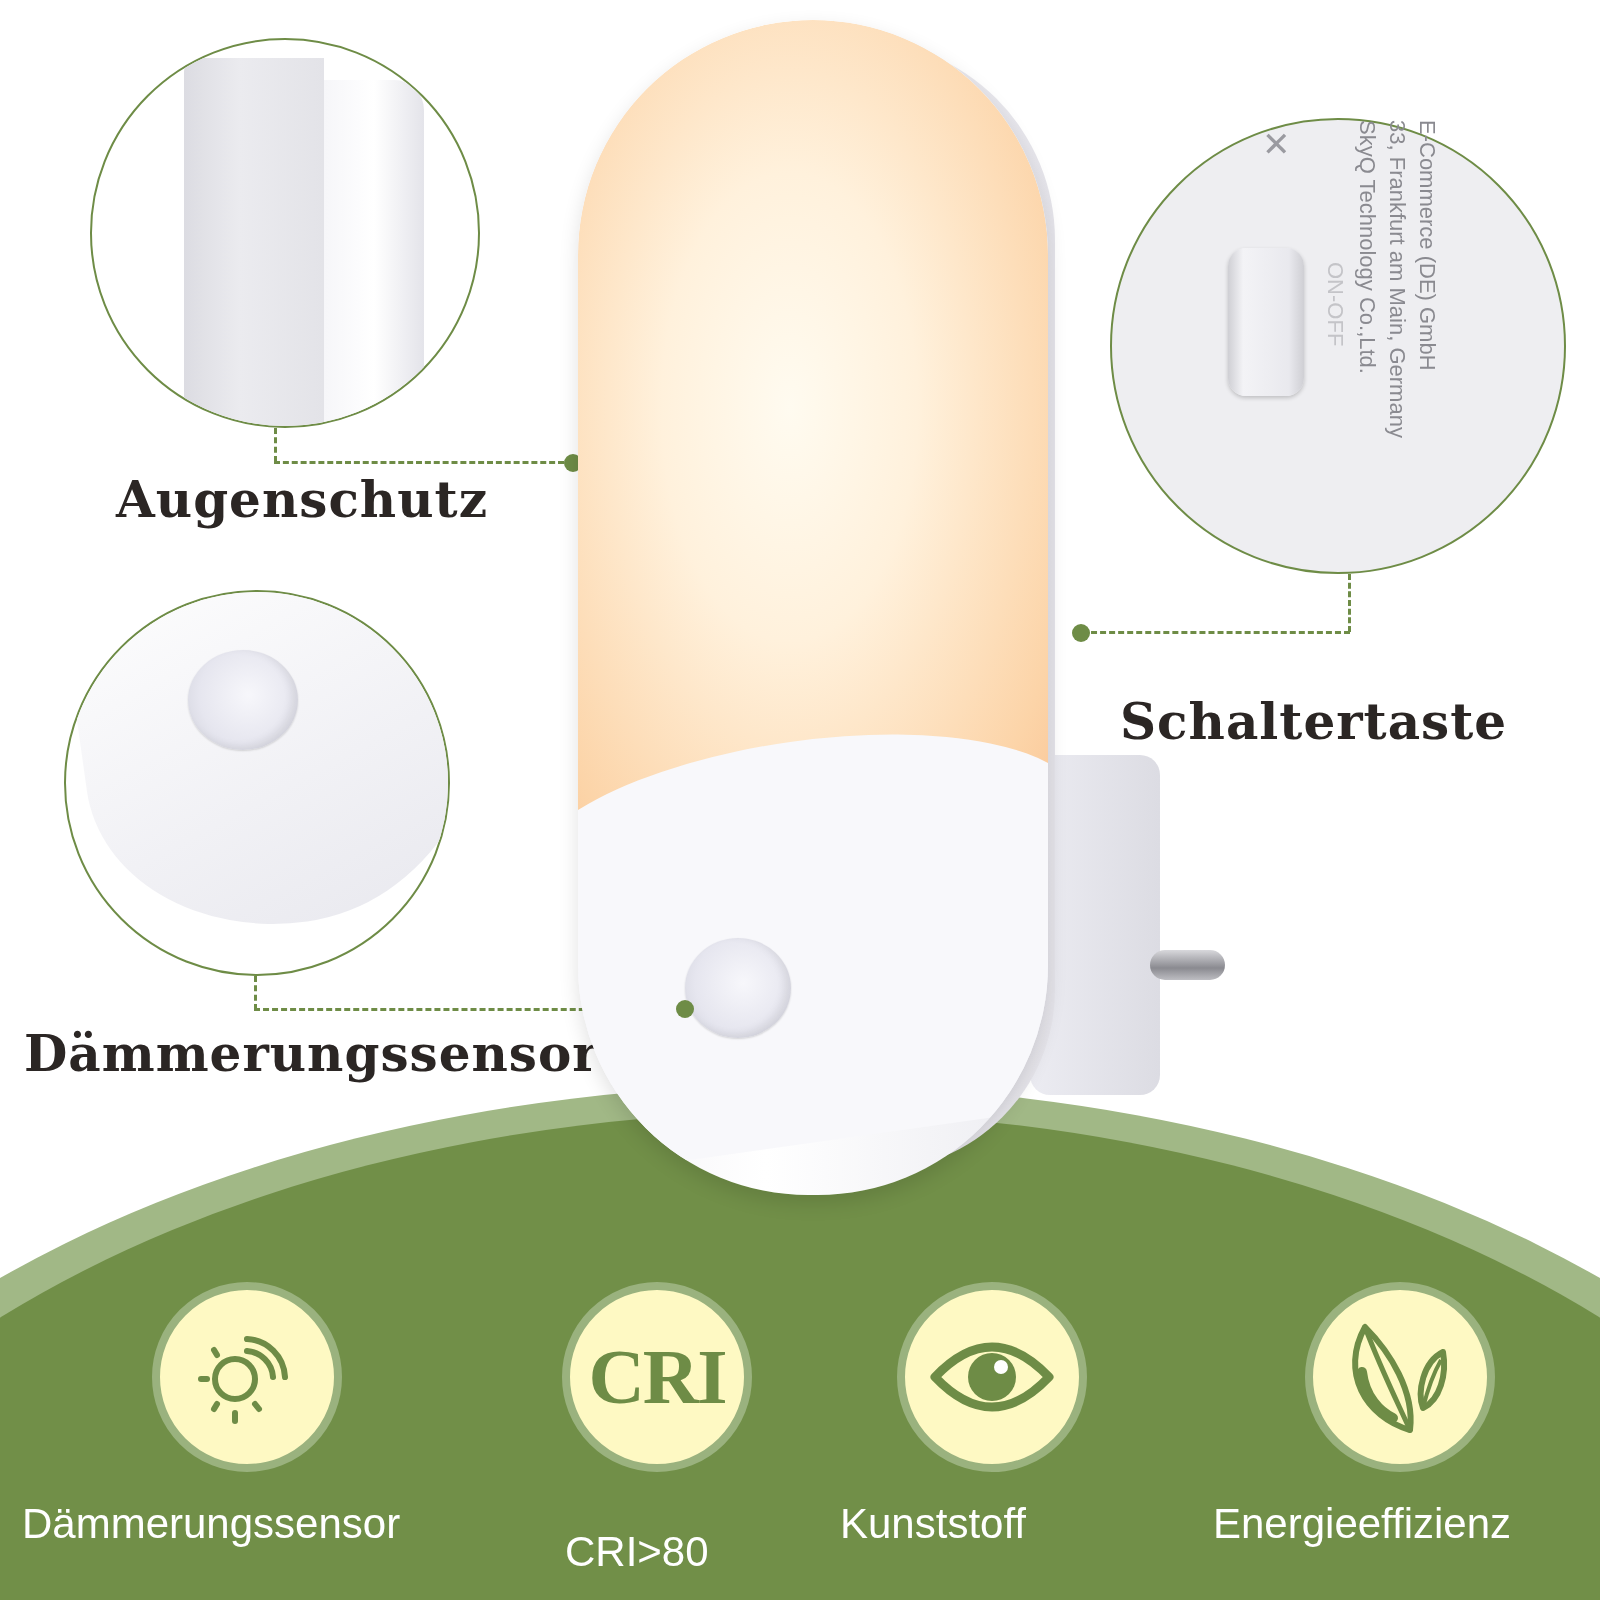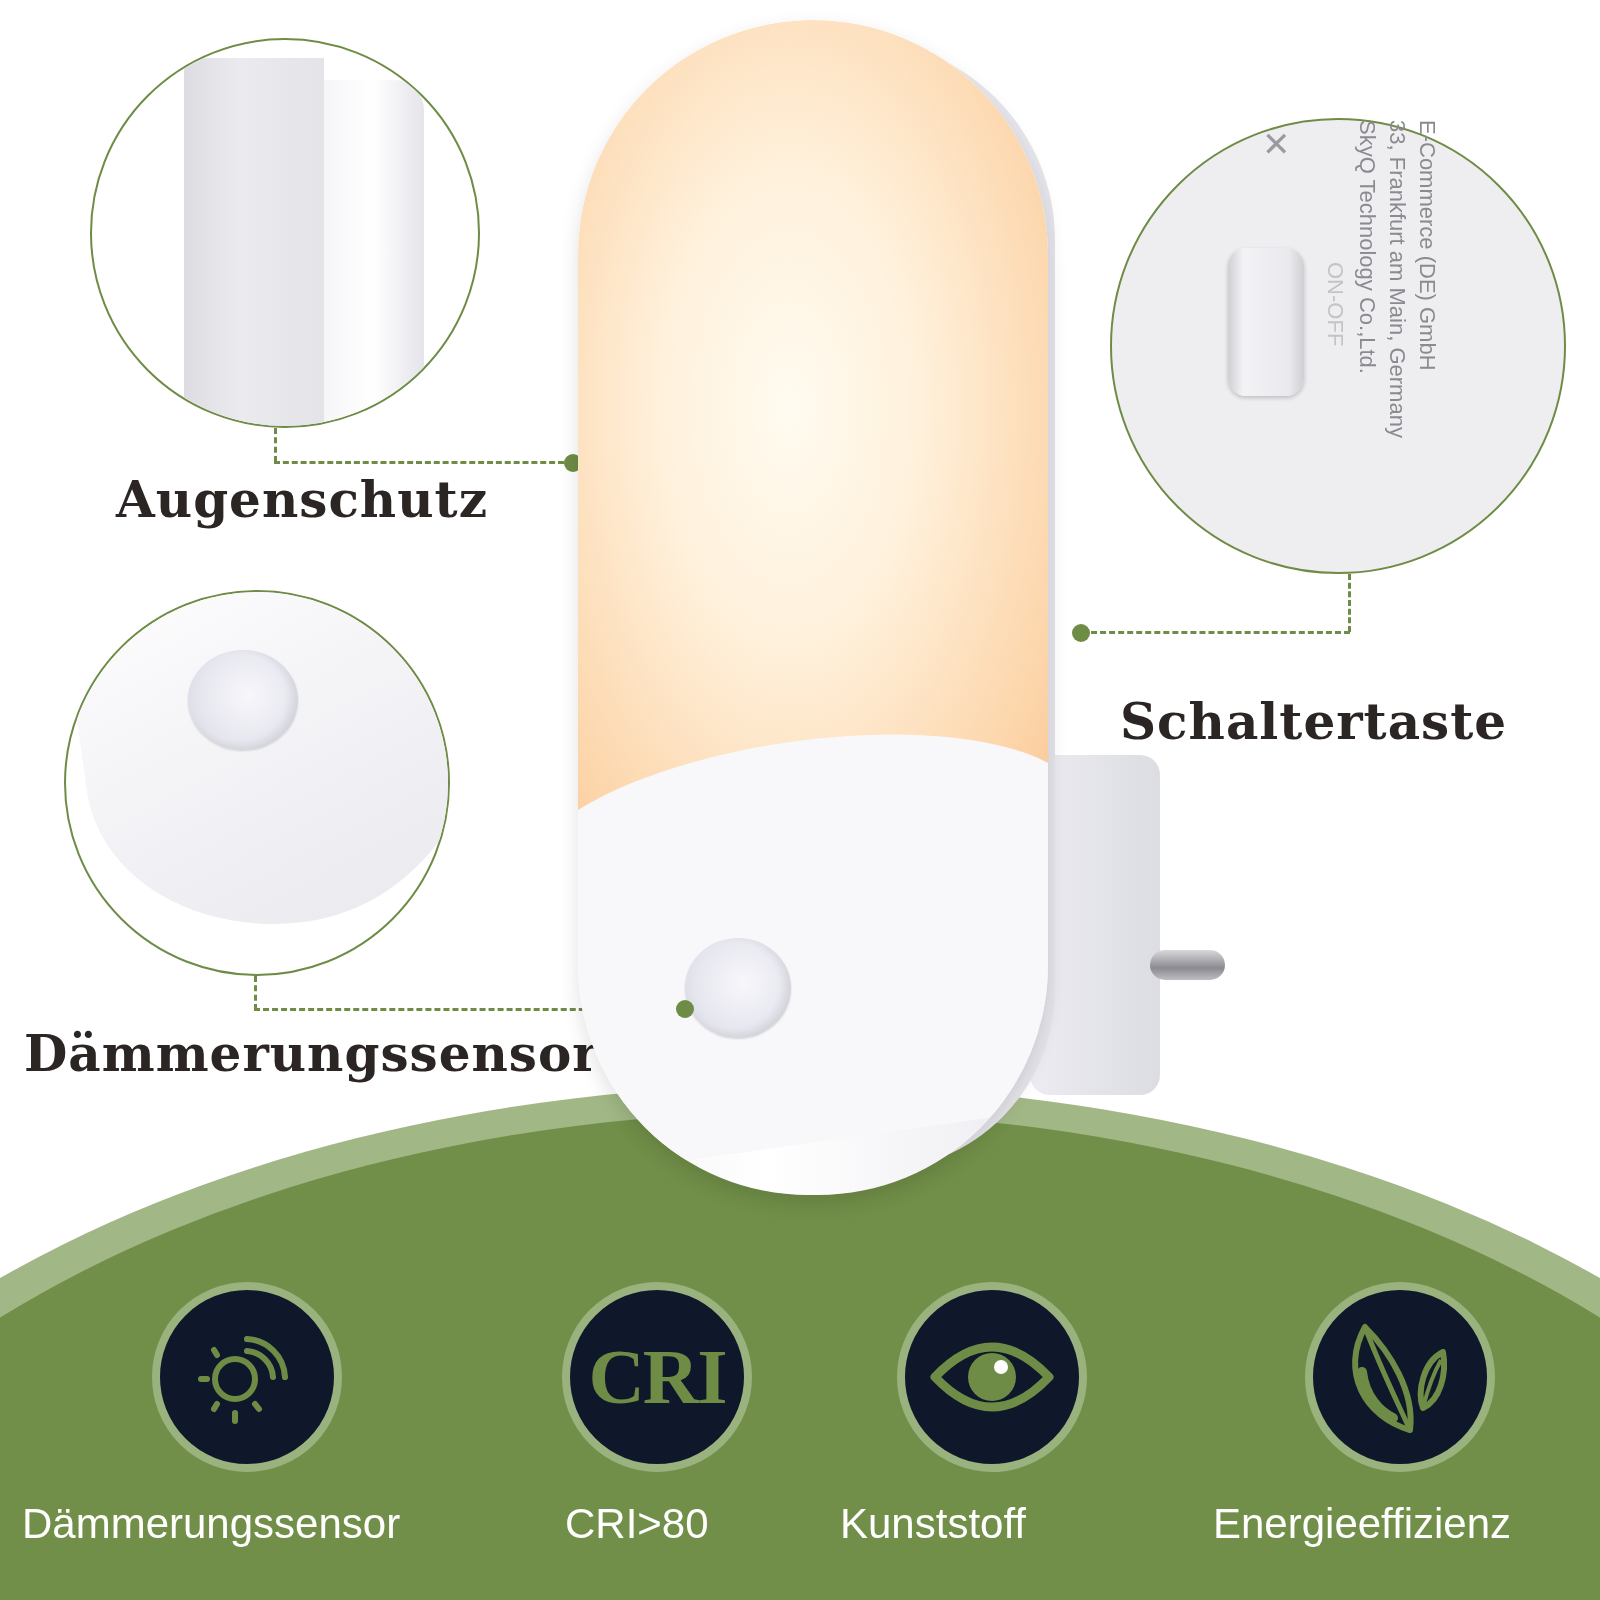--- a/index.html
+++ b/index.html
@@ -27,21 +27,21 @@
   .lamp-wave { position:absolute; left:-40px; top:720px; width:560px; height:400px; background:#f8f8fb; border-radius:50% 50% 0 0 / 25% 25% 0 0; transform:rotate(-8deg); }
   .plug-block { position:absolute; left:1030px; top:755px; width:130px; height:340px; border-radius:20px; background:linear-gradient(90deg,#ececf2,#dcdce3); }
   .plug-pin { position:absolute; left:1150px; top:950px; width:75px; height:30px; border-radius:15px; background:linear-gradient(180deg,#d8d8dc,#8a8a90 60%,#bdbdc2); }
   .sensor { position:absolute; border-radius:50%; background:radial-gradient(circle at 55% 45%, #f7f7fb 0%, #e6e6ef 60%, #cfd0da 100%); box-shadow:inset -6px -3px 8px rgba(0,0,0,0.08), 0 1px 2px rgba(0,0,0,0.15); }
 
   
   .switch-text { position:absolute; font-family:"Liberation Sans", sans-serif; color:#8a8a90; font-size:22px; transform-origin:left top; transform:rotate(90deg); white-space:nowrap; }
   .switch-btn { position:absolute; left:1228px; top:248px; width:76px; height:148px; border-radius:18px; background:linear-gradient(90deg,#cfcfd4,#f3f3f6 20%,#e9e9ee 80%,#cfcfd4); box-shadow:0 2px 4px rgba(0,0,0,0.2); }
 
   
-  .feature { position:absolute; top:1282px; width:190px; height:190px; border-radius:50%; background:#0f172a; border:8px solid #9ab27e; box-sizing:border-box; display:flex; align-items:center; justify-content:center; }
+  .feature { position:absolute; top:1282px; width:190px; height:190px; border-radius:50%; background:#fef9c3; border:8px solid #9ab27e; box-sizing:border-box; display:flex; align-items:center; justify-content:center; }
   .feature-label { position:absolute; top:1500px; color:#ffffff; font-size:42px; font-family:"Liberation Sans", sans-serif; white-space:nowrap; text-align:center; }
   .cri-text { font-family:"Liberation Serif", serif; font-weight:bold; font-size:78px; color:#6e8c46; letter-spacing:-2px; }
 </style>
 </head>
 <body>
 
 <div class="dome-outer"></div>
 <div class="dome-inner"></div>
 
 <div class="zoom-circle" style="left:90px; top:38px; width:390px; height:390px;">
@@ -110,15 +110,15 @@
   <svg width="130" height="130" viewBox="0 0 130 130">
     <path d="M30 15 C5 60 30 105 75 118 C80 80 55 40 30 15 Z" fill="none" stroke="#6e8c46" stroke-width="6" stroke-linejoin="round"></path>
     <path d="M30 15 C45 55 60 85 75 118" fill="none" stroke="#6e8c46" stroke-width="5" stroke-linecap="round"></path>
     <path d="M27 60 C30 85 45 100 58 106" fill="none" stroke="#6e8c46" stroke-width="10" stroke-linecap="round"></path>
     <path d="M108 40 C88 50 82 80 88 96 C105 88 112 62 108 40 Z" fill="none" stroke="#6e8c46" stroke-width="6" stroke-linejoin="round"></path>
     <path d="M106 48 C98 62 92 80 88 96" fill="none" stroke="#6e8c46" stroke-width="4"></path>
   </svg>
 </div>
 
 <div class="feature-label" style="left:22px;">Dämmerungssensor</div>
-<div class="feature-label" style="left:565px;">CRI&gt;80</div>
+<div class="feature-label" style="left:565px;margin-top:28px;">CRI&gt;80</div>
 <div class="feature-label" style="left:840px;">Kunststoff</div>
 <div class="feature-label" style="left:1213px;text-align:right;">Energieeffizienz</div>
 
 </body></html>

